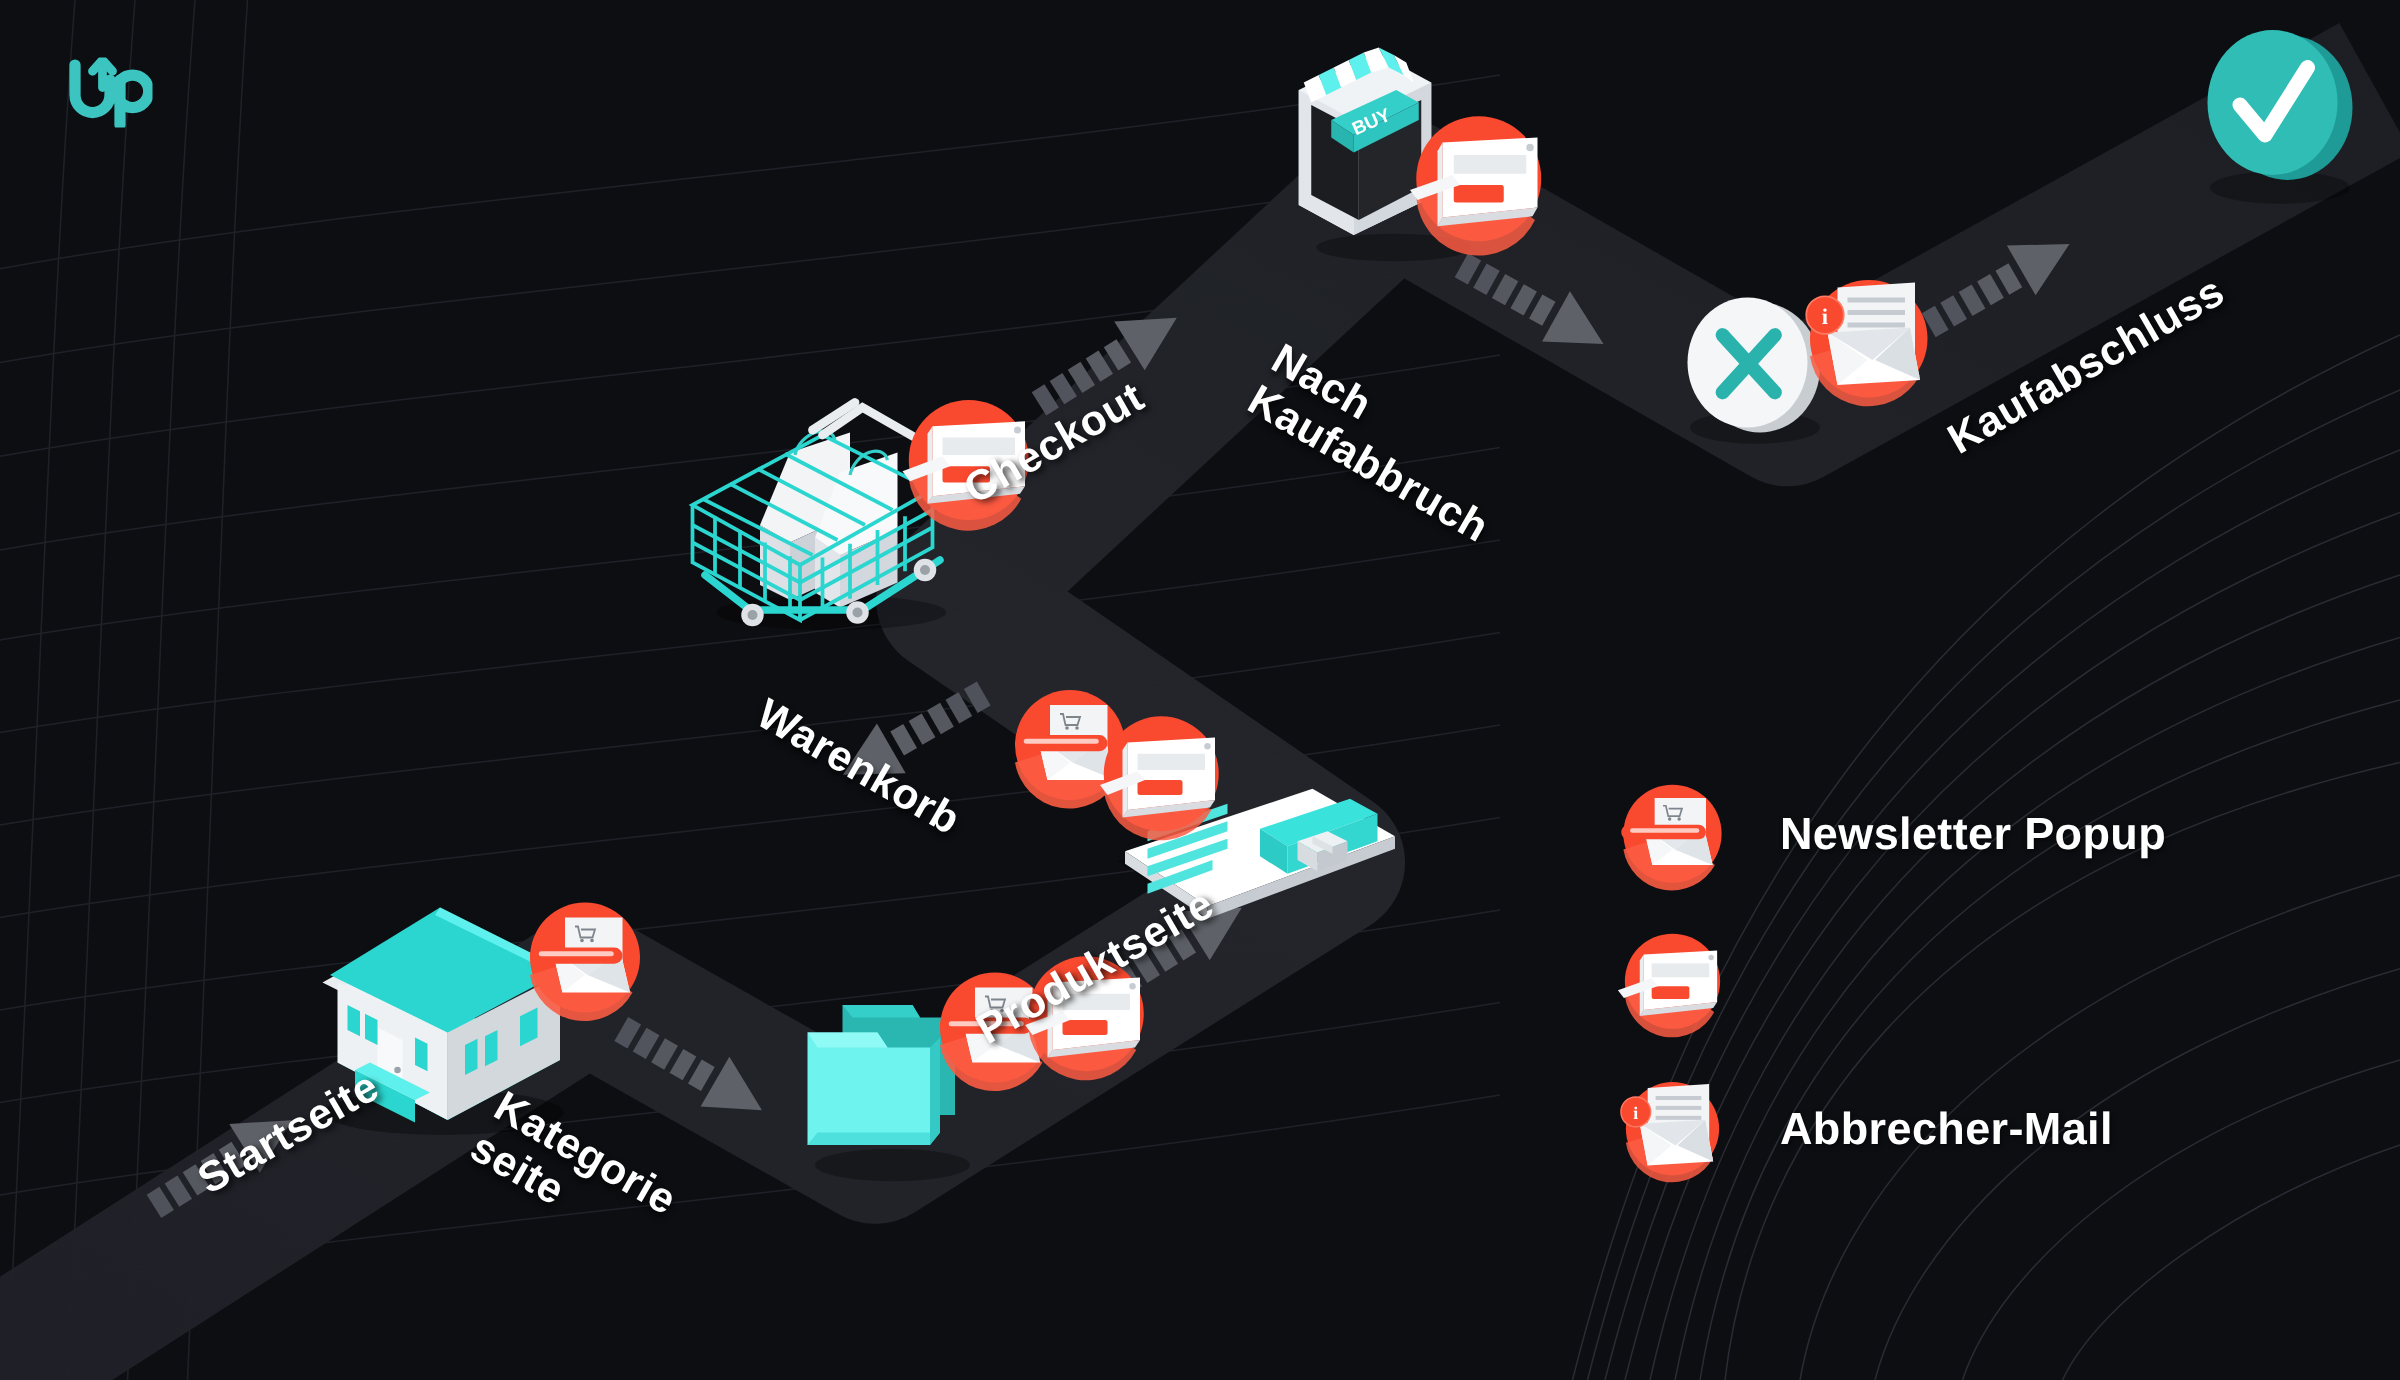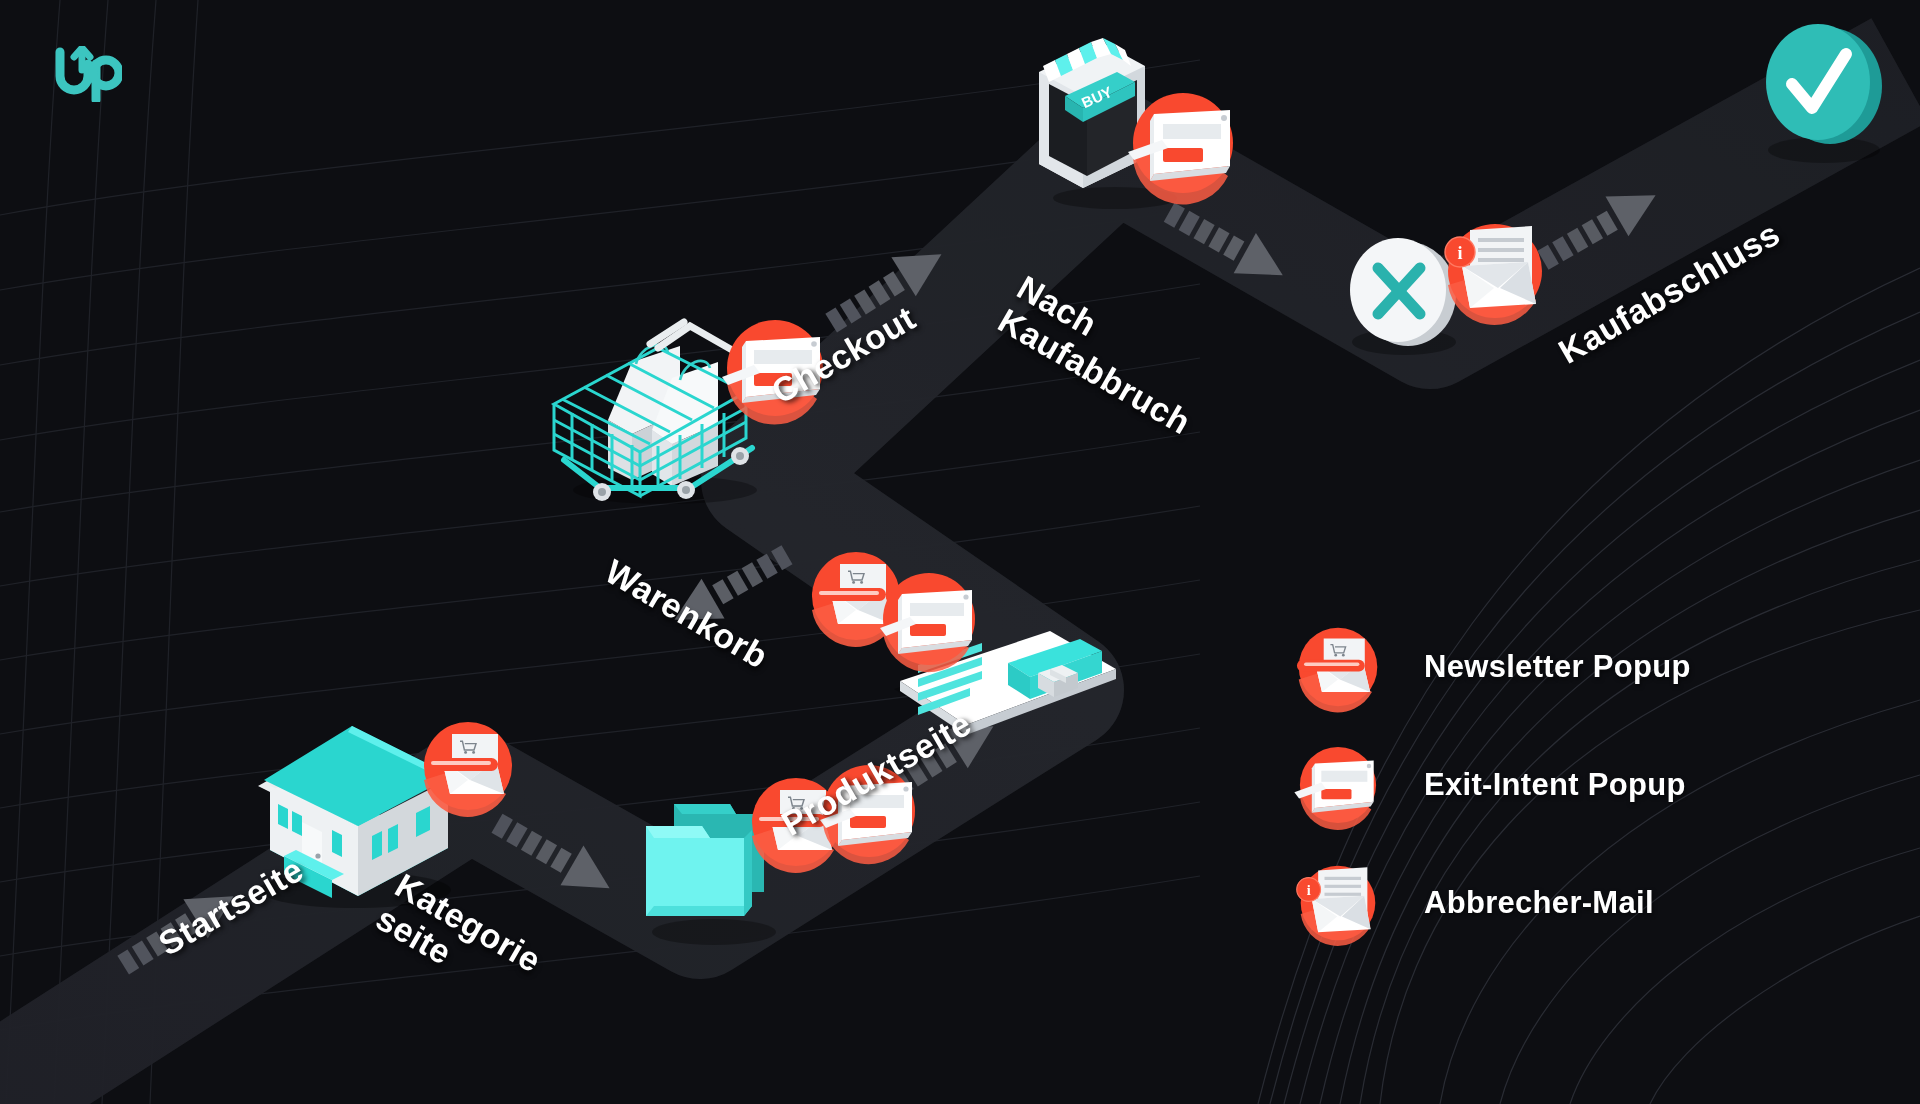--- a/index.html
+++ b/index.html
@@ -42,21 +42,21 @@
   .lbl-kaufabschluss{ left:1552px; top:338px; transform:rotate(-30deg); }
 
   
   .node { position:absolute; }
 
   
   .legend { position:absolute; left:1288px; top:608px; width:560px; }
   .legend-row { display:flex; align-items:center; height:118px; }
   .legend-badge { width:100px; height:100px; position:relative; flex:0 0 100px; }
   .legend-text {
-    color:#fff; font-weight:bold; font-size:31px; margin-left:36px;
+    color:#fff; font-weight:bold; font-size:36px; margin-left:36px;
     letter-spacing:0.3px; white-space:nowrap;
     text-shadow:1px 2px 4px rgba(0,0,0,.6);
   }
 </style>
 </head>
 <body>
 
 <div id="stage">
 
   <svg class="bg-grid" viewBox="0 0 1920 1104">
@@ -514,21 +514,20 @@
           <path d="M15 78 A48 48 0 0 0 105 94 L63 63 Z" fill="#fb5c43" opacity=".85"></path>
           <polygon points="34,36 108,32 108,84 34,92" fill="#ffffff"></polygon>
           <polygon points="34,92 108,84 104,90 30,98" fill="#d9dde1"></polygon>
           <polygon points="34,36 34,92 30,98 30,42" fill="#e9edf0"></polygon>
           <circle cx="102" cy="39" r="2.8" fill="#c7ccd2"></circle>
           <rect x="42" y="45" width="58" height="14" fill="#e7ebee"></rect>
           <rect x="42" y="68" width="38" height="13" rx="2" fill="#f9492f"></rect>
           <polygon points="8,72 42,60 48,68 14,80" fill="#f4f6f8"></polygon>
         </svg>
       </div>
-      <div class="legend-text">Exit-Intent Popup</div>
     </div>
 
     <div class="legend-row">
       <div class="legend-badge">
         <svg width="100" height="100" viewBox="0 0 126 126">
           <circle cx="63" cy="63" r="47" fill="#f9492f"></circle>
           <path d="M16 77 A47 47 0 0 0 104 92 L63 63 Z" fill="#fb5c43" opacity=".85"></path>
           <polygon points="38,22 100,18 100,76 38,82" fill="#f2f4f6"></polygon>
           <g fill="#c6cbd1">
             <rect x="46" y="30" width="46" height="4"></rect>

